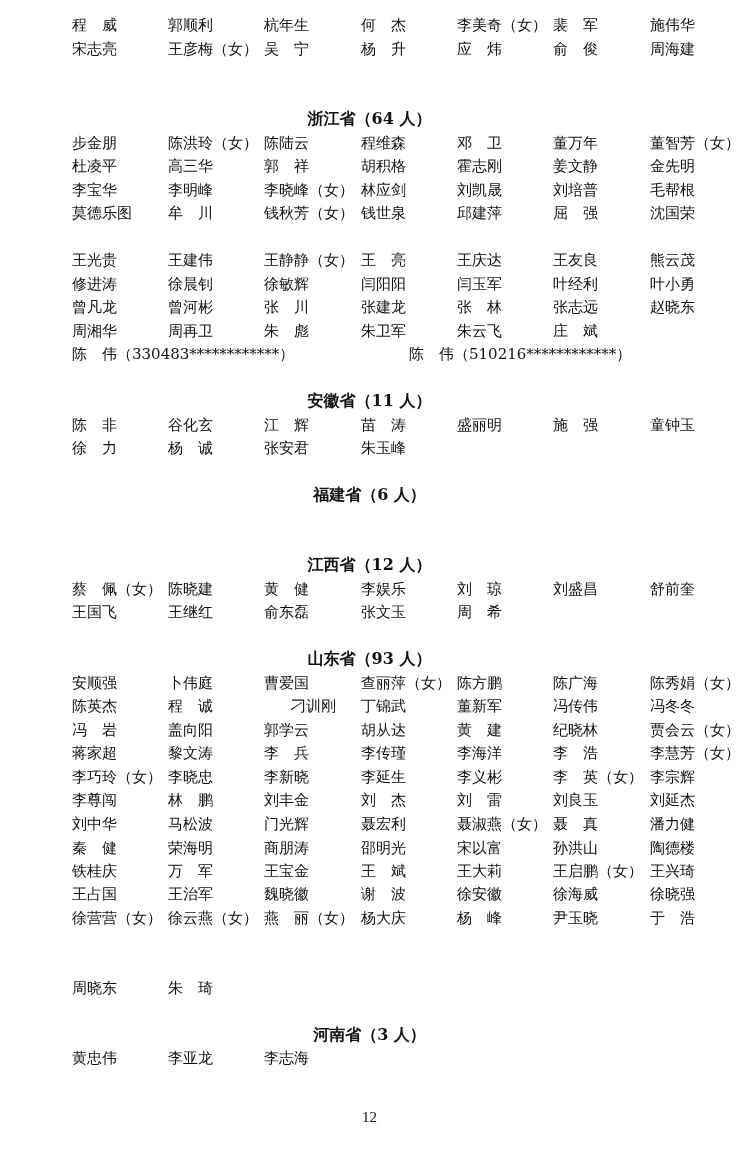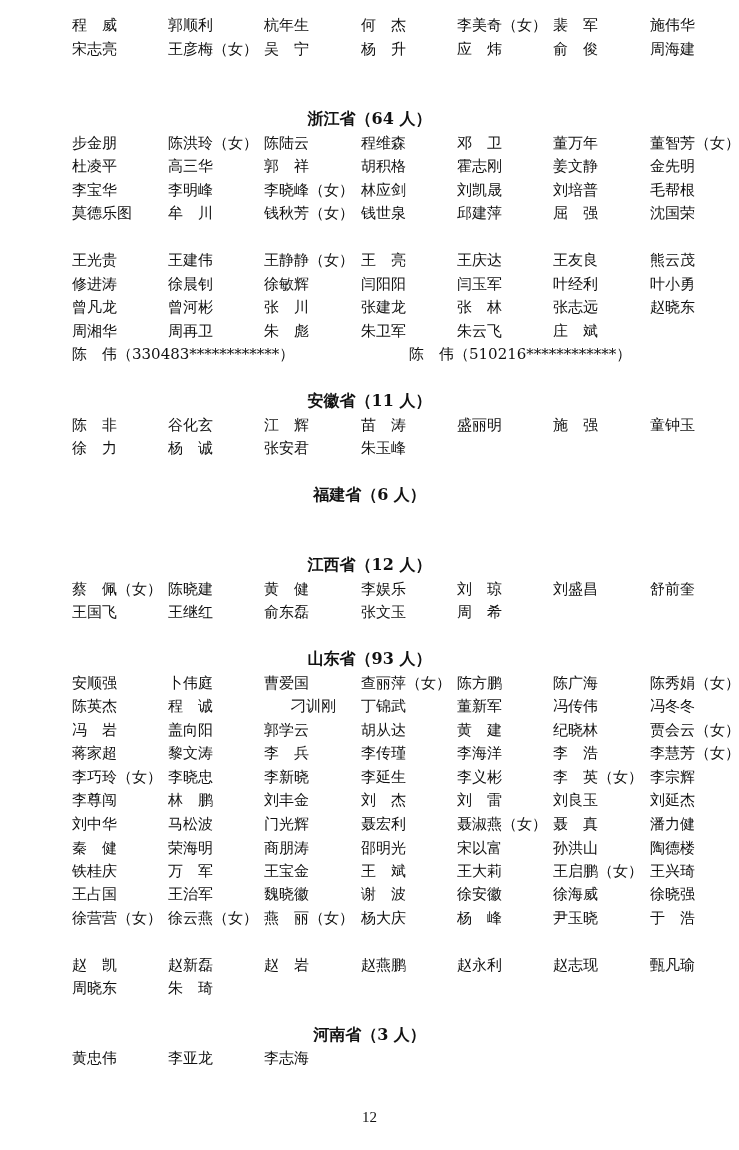--- a/index.html
+++ b/index.html
@@ -239,29 +239,20 @@
     </div>
     <div class="row" style="top: 907px;">
       <span class="cell" style="left: 60px;">徐营营（女）</span>
       <span class="cell" style="left: 156px;">徐云燕（女）</span>
       <span class="cell" style="left: 252px;">燕　丽（女）</span>
       <span class="cell" style="left: 349px;">杨大庆</span>
       <span class="cell" style="left: 445px;">杨　峰</span>
       <span class="cell" style="left: 541px;">尹玉晓</span>
       <span class="cell" style="left: 638px;">于　浩</span>
     </div>
-    <div class="row" style="top: 954px;">
-      <span class="cell" style="left: 60px;">赵　凯</span>
-      <span class="cell" style="left: 156px;">赵新磊</span>
-      <span class="cell" style="left: 252px;">赵　岩</span>
-      <span class="cell" style="left: 349px;">赵燕鹏</span>
-      <span class="cell" style="left: 445px;">赵永利</span>
-      <span class="cell" style="left: 541px;">赵志现</span>
-      <span class="cell" style="left: 638px;">甄凡瑜</span>
-    </div>
     <div class="row" style="top: 977px;">
       <span class="cell" style="left: 60px;">周晓东</span>
       <span class="cell" style="left: 156px;">朱　琦</span>
     </div>
     <div class="heading" style="top: 1024px;">河南省（3 人）</div>
     <div class="row" style="top: 1047px;">
       <span class="cell" style="left: 60px;">黄忠伟</span>
       <span class="cell" style="left: 156px;">李亚龙</span>
       <span class="cell" style="left: 252px;">李志海</span>
     </div>

